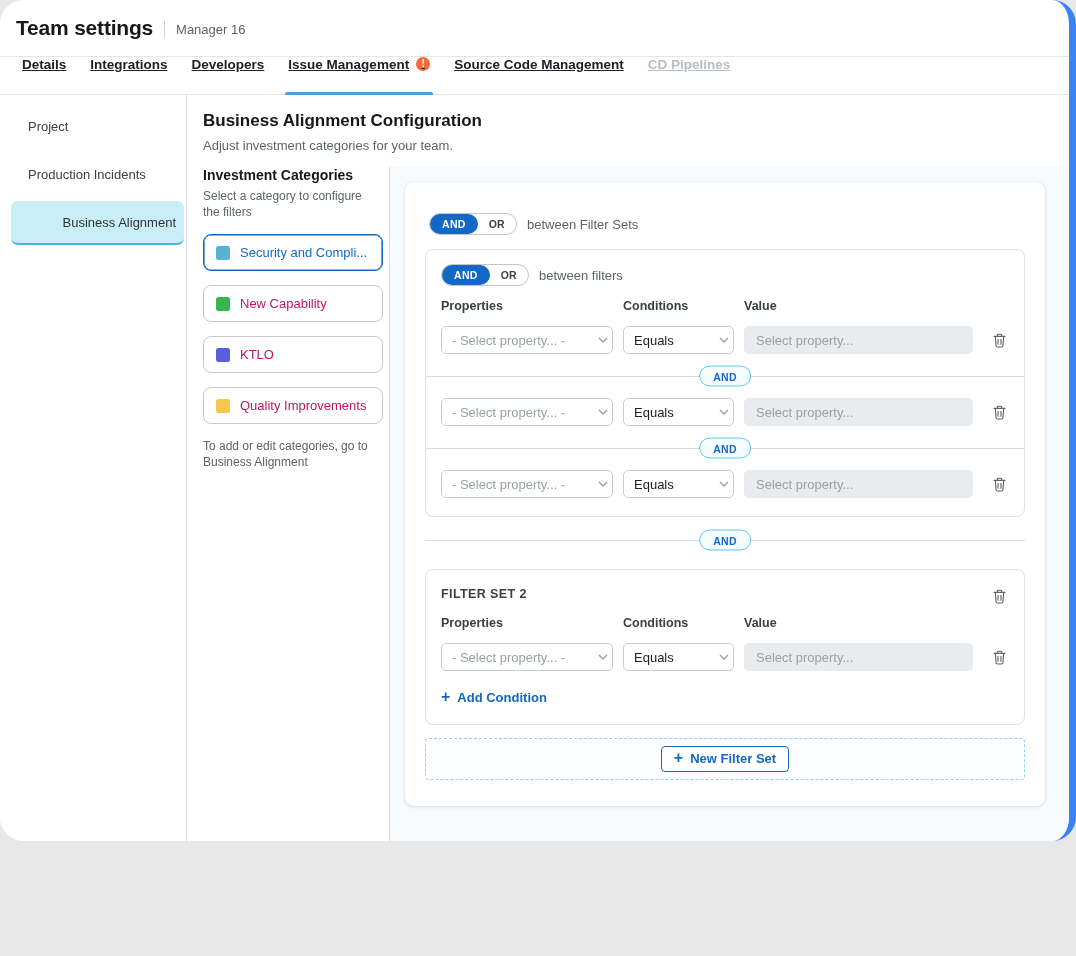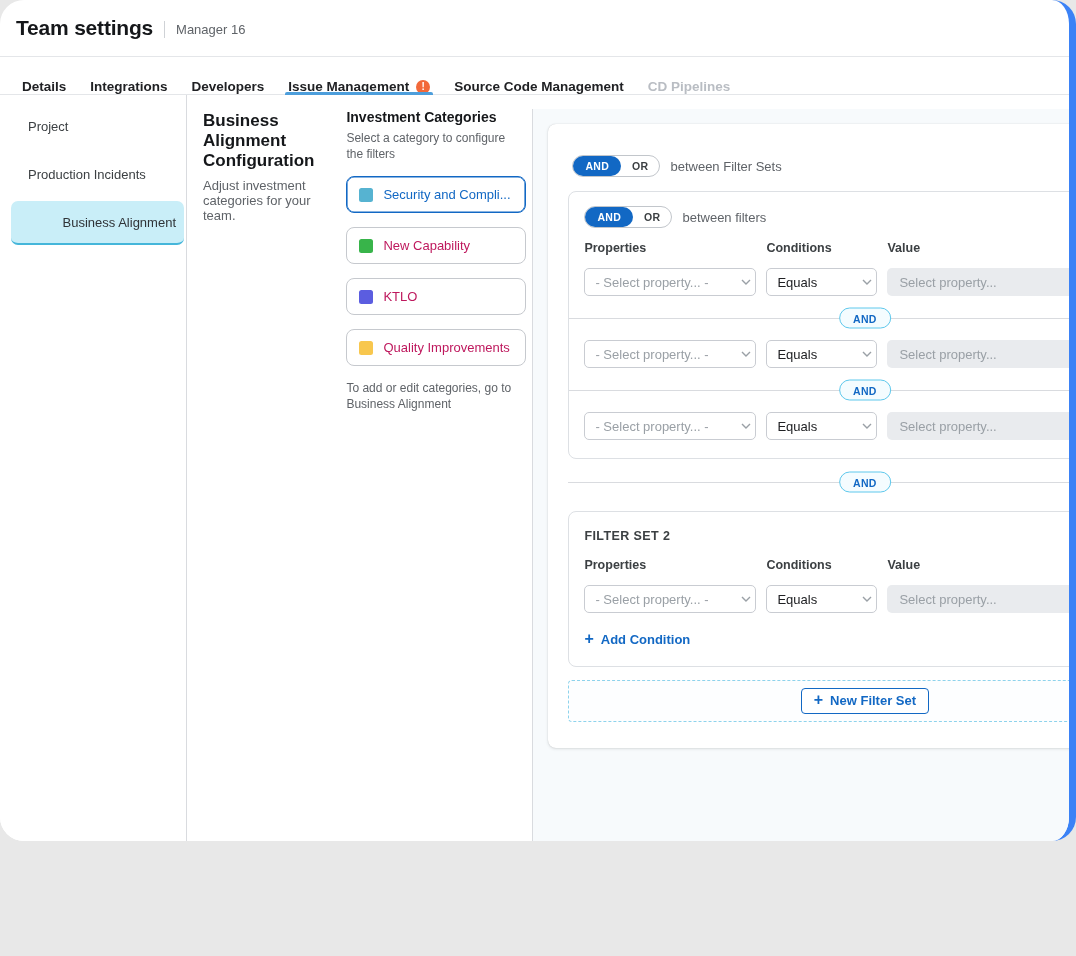--- a/index.html
+++ b/index.html
@@ -10,30 +10,30 @@
     border-right:7px solid #3b82f6;
     border-radius:24px;
   }
   
   .hdr { height:57px; display:flex; align-items:center; padding:0 16px; border-bottom:1px solid #e4e6e9; }
   .hdr h1 { font-size:21px; font-weight:bold; color:#15171a; letter-spacing:-0.2px; }
   .hdr .sep { width:1px; height:17px; background:#cfd2d6; margin:2px 11px 0 11px; }
   .hdr .sub { font-size:13px; color:#5f6368; margin-top:2px; }
   
   .tabbar { height:38px; display:flex; align-items:stretch; padding:0 10px; border-bottom:1px solid #e4e6e9; }
-  .tab { position:relative; display:flex; align-items:flex-end; gap:7px; padding:0 12px; font-size:13.5px; font-weight:600; color:#202124; cursor:pointer; }
+  .tab { position:relative; display:flex; align-items:flex-start; gap:7px; padding:0 12px; font-size:13.5px; font-weight:600; color:#202124; cursor:pointer;text-decoration:underline; }
   .tab.active::after { content:""; position:absolute; left:9px; right:9px; bottom:-1px; height:3px; background:#4d9edb; border-radius:2px 2px 0 0; }
   .tab.disabled { color:#b9bdc3; cursor:default; }
   .alert-badge { width:14px; height:14px; border-radius:50%; background:#f2693a; color:#fff; font-size:10px; font-weight:bold; display:flex; align-items:center; justify-content:center; line-height:1; }
   
   .body { display:flex; height:763px; }
   .sidebar { width:187px; border-right:1px solid #d9dbdf; padding-top:8px; flex:none; background:#fff; }
   .side-item { padding:17px 8px 17px 28px; font-size:13px; color:#3c4043; line-height:14px; cursor:pointer; }
   .side-item.selected { background:#c9eef8; border-bottom:2px solid #45b6da; border-radius:7px; margin:2px 2px 2px 11px; padding:15px 8px 13px 17px; color:#2f3337;text-align:right; }
-  .content { flex:1; display:flex; min-width:0; }
+  .content { flex:1; display:flex; flex-direction:column; min-width:0; }
   .page-head { padding:16px 16px 0 16px; }
   .page-title { font-size:17px; font-weight:bold; color:#15171a; }
   .page-sub { font-size:13px; color:#5f6368; margin-top:7px; }
   .cols { display:flex; flex:1; margin-top:14px; min-height:0; }
   
   .cat-col { width:203px; flex:none; border-right:1px solid #d9dbdf; padding:0 8px 0 16px; }
   .cat-title { font-size:14px; font-weight:bold; color:#15171a; }
   .cat-sub { font-size:12px; color:#5f6368; line-height:16px; margin-top:5px; }
   .cat-btn { width:180px; height:37px; border:1px solid #c6c9ce; border-radius:8px; display:flex; align-items:center; gap:10px; padding:0 12px; margin-top:14px; background:#fff; font-size:13px; color:#be185d; cursor:pointer; white-space:nowrap; overflow:hidden; }
   .cat-btn.selected { border-color:#1268c4; box-shadow:0 0 0 0.6px #1268c4 inset; color:#1268c4; }

